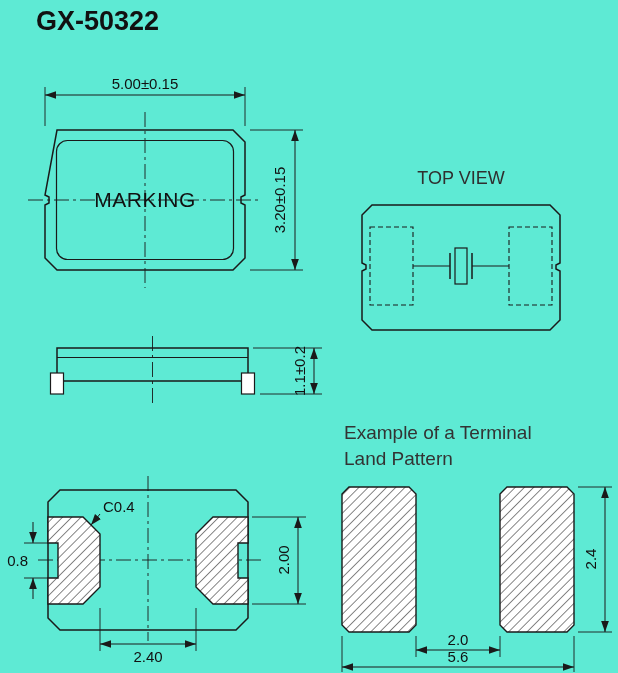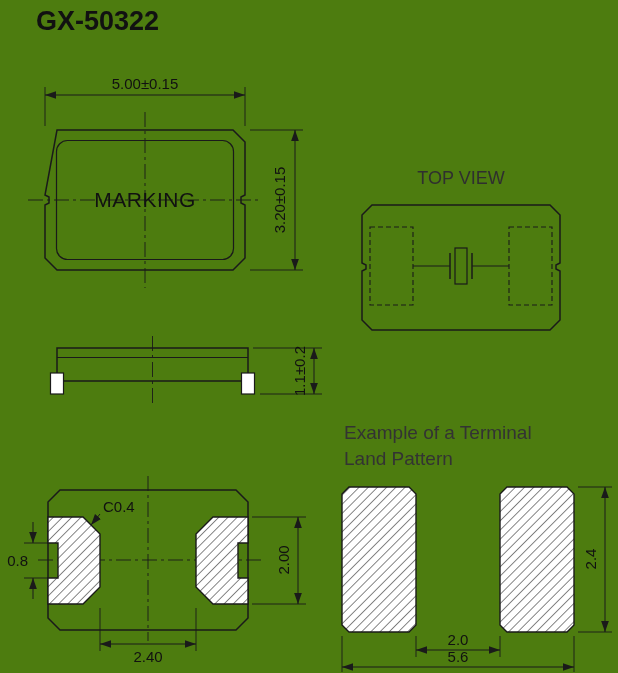--- a/index.html
+++ b/index.html
@@ -1,19 +1,19 @@
 <!DOCTYPE html>
 <html><head>
 <meta charset="utf-8">
 <style>
   html,body { margin:0; padding:0; background:#ffffff; }
   .canvas {
     position:relative;
     width:618px; height:673px;
-    background:#4d7c0f;
+    background:#5eead4;
     font-family:"Liberation Sans", sans-serif;
     overflow:hidden;
   }
   svg { display:block; }
   .ol  { fill:none; stroke:#1a1a1a; stroke-width:1.5; stroke-linejoin:miter; }
   .ol2 { fill:none; stroke:#1a1a1a; stroke-width:1.2; }
   .olw { fill:#ffffff; stroke:#1a1a1a; stroke-width:1.2; }
   .cl  { fill:none; stroke:#1a1a1a; stroke-width:0.9; stroke-dasharray:15 4 3 4; }
   .dim { fill:none; stroke:#1a1a1a; stroke-width:1; }
   .ext { fill:none; stroke:#1a1a1a; stroke-width:0.9; }

